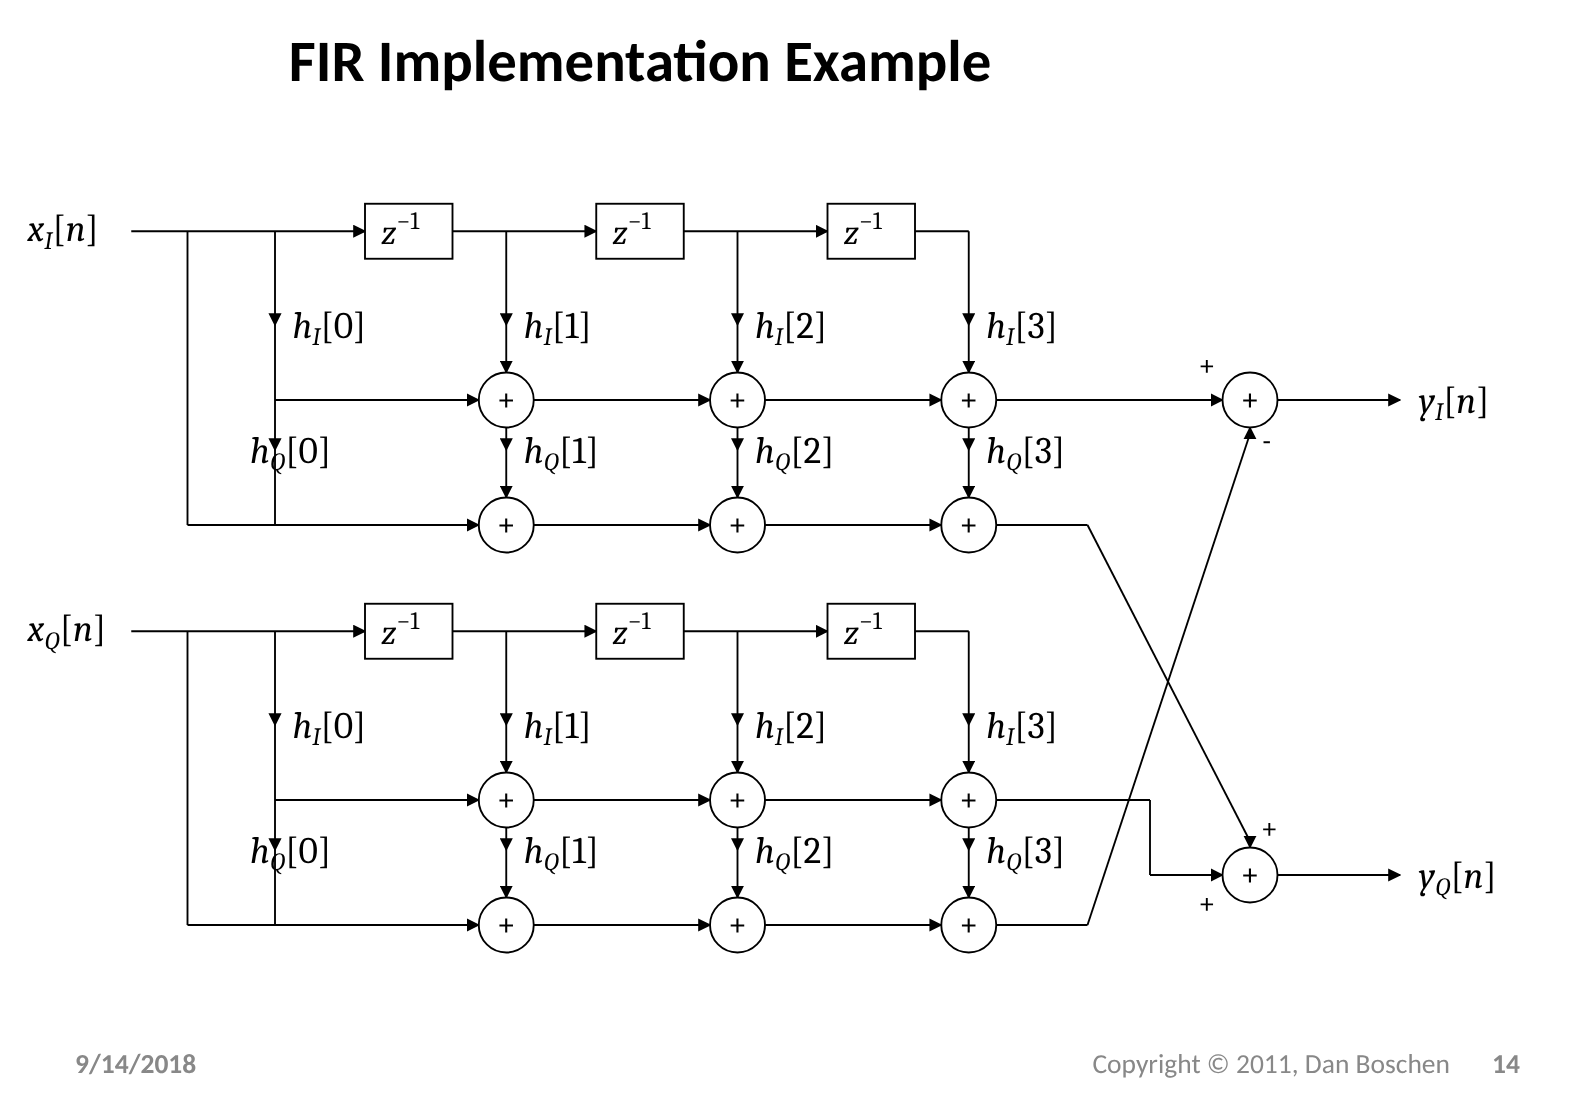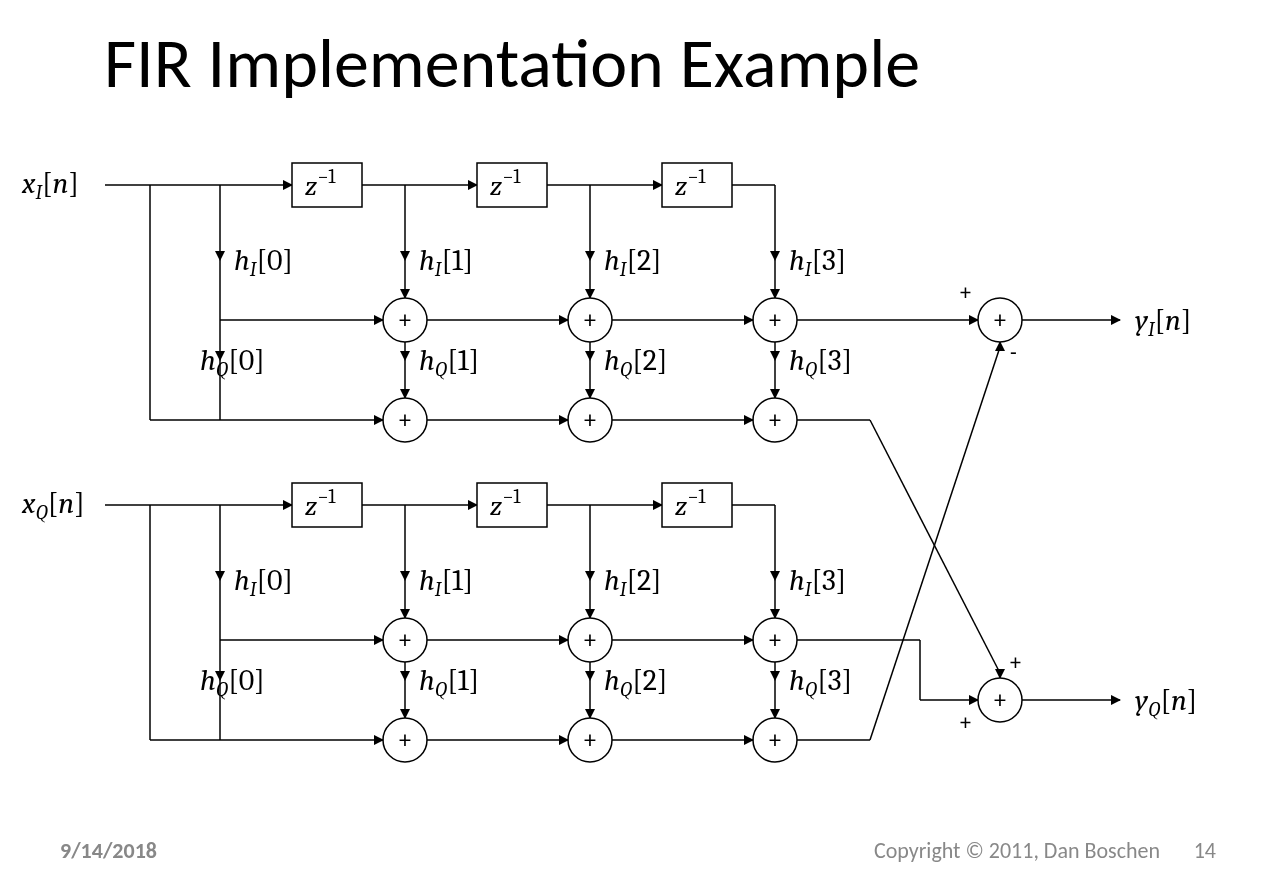--- a/index.html
+++ b/index.html
@@ -10,34 +10,34 @@
     background: #fff;
     font-family: Calibri, Arial, sans-serif;
     color: #000;
   }
   .title {
     position: absolute;
     top: 20px;
     left: 0;
     width: 1024px;
     text-align: center;
-    font-size: 70px;
-    font-weight: 400;
+    font-size: 47px;
+    font-weight: 700;
   }
   .footer {
     position: absolute;
     bottom: 20px;
     left: 0;
     width: 1276px;
     font-size: 22px;
     color: #888;
   }
   .footer .date { position: absolute; left: 60px; bottom: 0; font-weight: bold; }
   .footer .copy { position: absolute; left: 0; width: 1160px; text-align: right; bottom: 0; margin-top: 18px; }
-  .footer .page { position: absolute; right: 60px; bottom: 0; }
+  .footer .page { position: absolute; right: 60px; bottom: 0; font-weight: bold; }
   svg { position: absolute; top: 0; left: 0; }
   .math { font-family: Cambria, "Times New Roman", serif; font-size: 30px; font-style: italic; }
   .sub { font-size: 20px; }
   .zbox text { font-family: Cambria, "Times New Roman", serif; font-size: 28px; font-style: italic; }
 </style>
 </head>
 <body>
 
 <div class="title">FIR Implementation Example</div>
 

